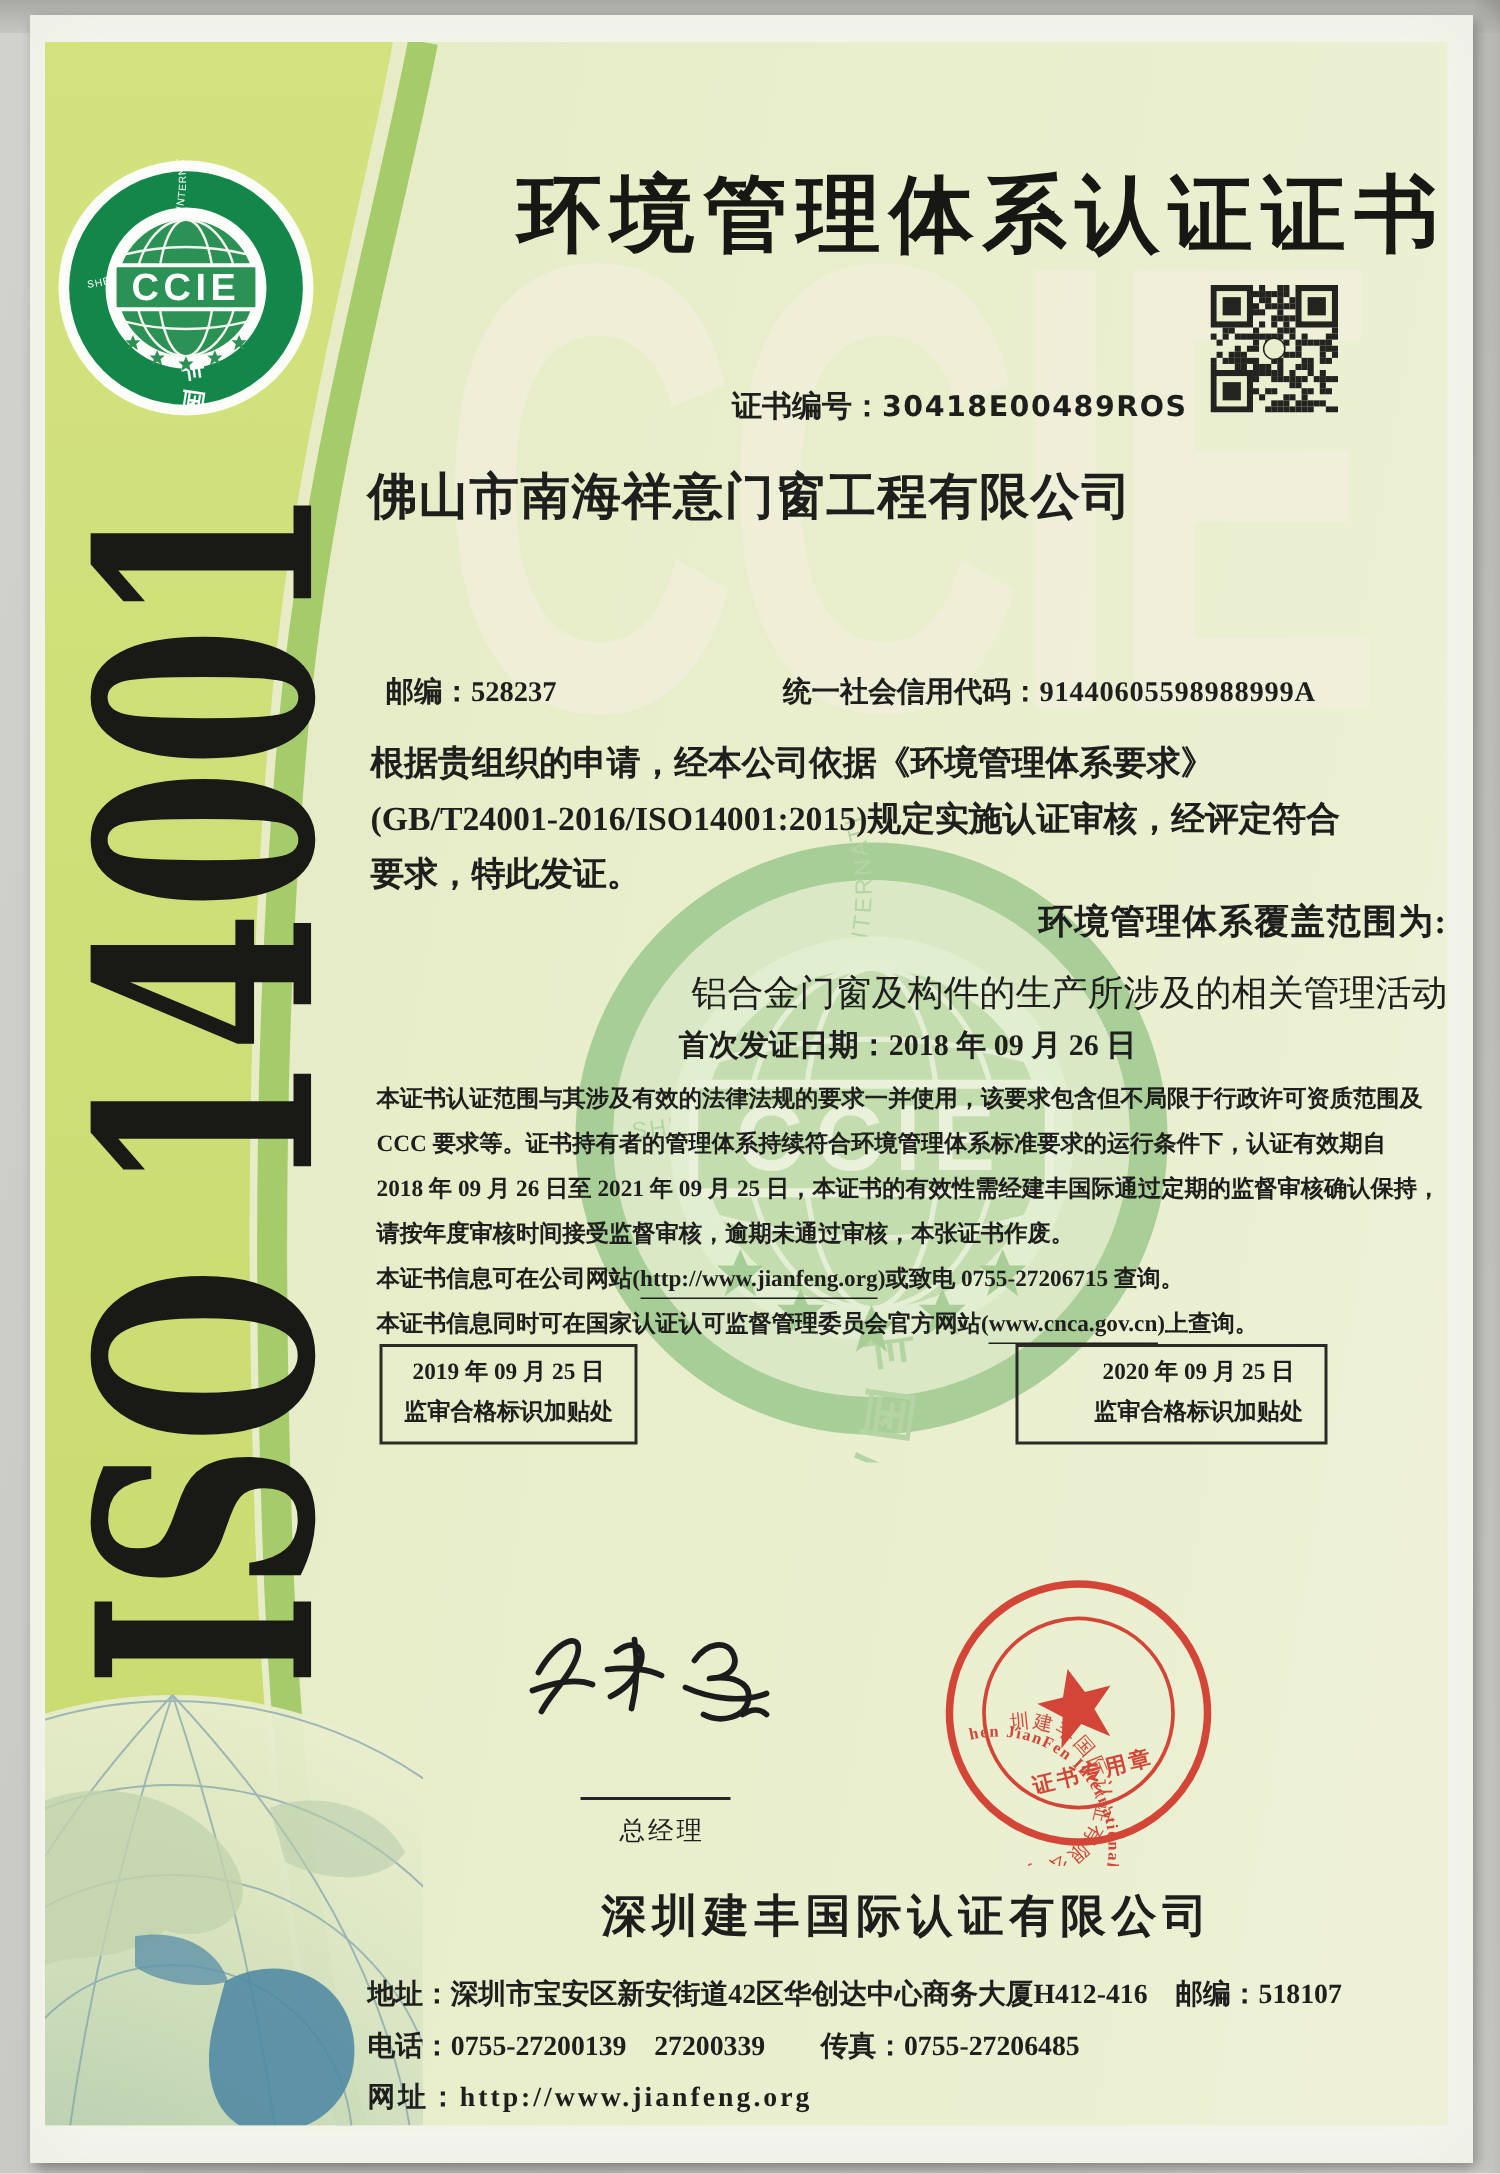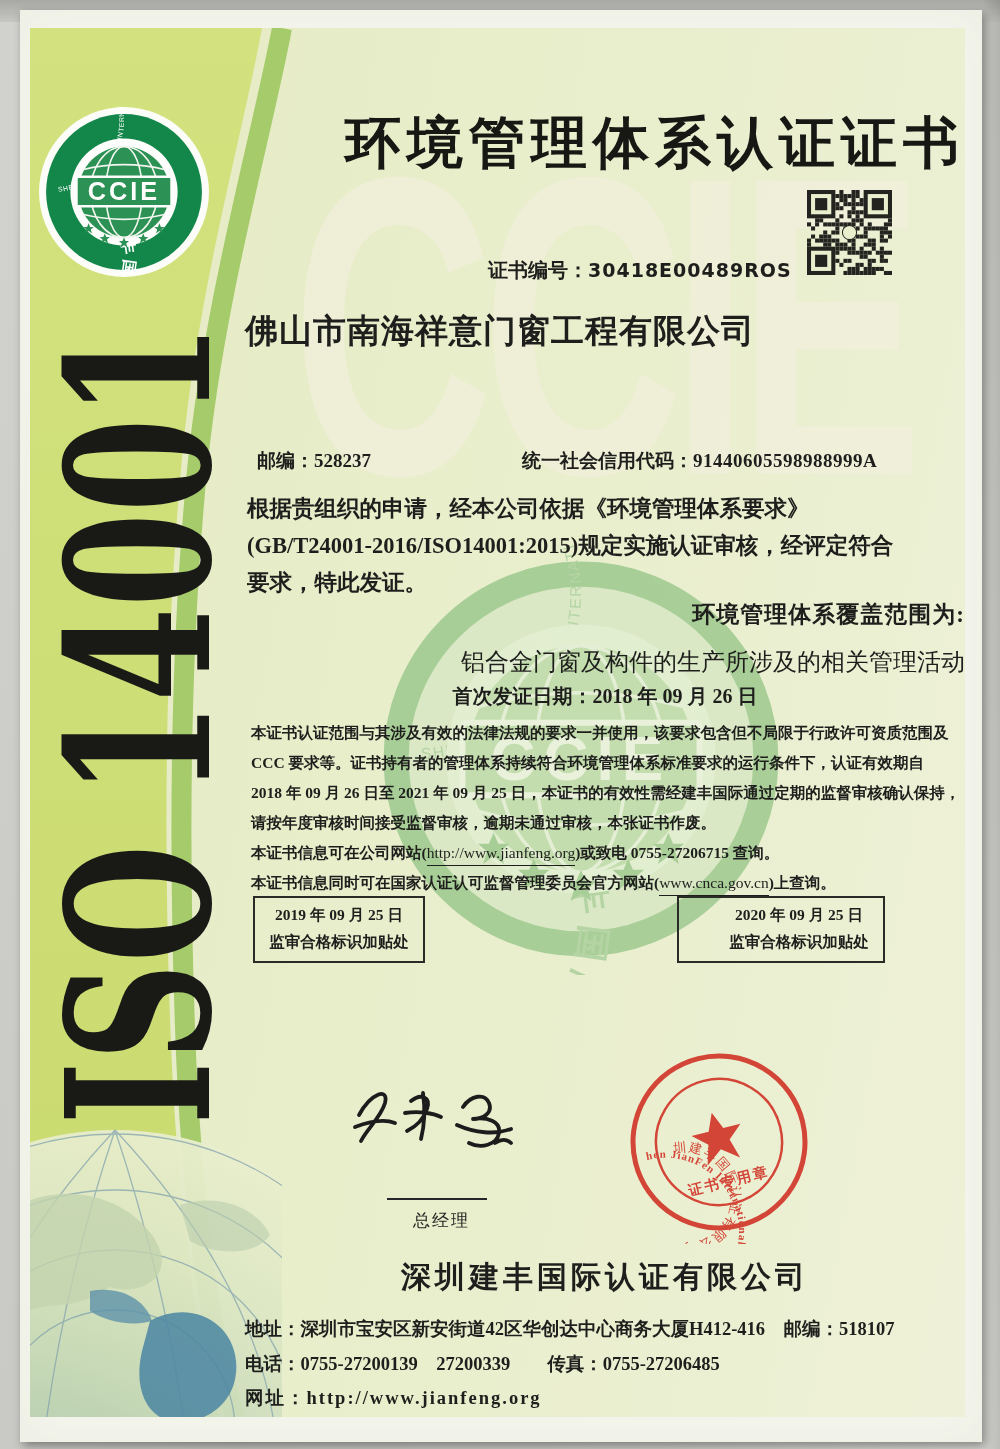--- a/index.html
+++ b/index.html
@@ -44,21 +44,21 @@
   .addr-row .val{font-size:17.5px;margin-left:6px;}
   .row-reg{top:350px;} .row-biz{top:385px;}
   .postal-row{position:absolute;top:420px;left:12px;width:705px;font-size:19px;font-weight:700;white-space:nowrap;}
   .credit{position:absolute;left:265px;top:0;font-weight:700;}
   .credit .num{letter-spacing:.5px;}
   .para1{position:absolute;top:462px;left:2px;width:716px;font-size:22.5px;line-height:37px;font-weight:600;}
   .scope-h{position:absolute;top:571px;left:0;width:100%;text-align:right;font-size:23px;font-weight:700;letter-spacing:1px;}
   .scope-t{position:absolute;top:618px;left:0;width:100%;text-align:right;font-size:24px;font-weight:500;}
   .first-issue{position:absolute;top:655px;left:0;width:100%;text-align:center;font-size:20px;font-weight:700;}
   .fine{position:absolute;top:690px;left:6px;width:714px;font-size:15.5px;line-height:30px;font-weight:600;}
-  .fine .url{font-weight:400;border-bottom:1.5px solid #1e1e1c;padding-bottom:4px;}
+  .fine .url{font-weight:700;border-bottom:1.5px solid #1e1e1c;padding-bottom:4px;}
   .sticker{position:absolute;top:868px;width:168px;height:60px;border:2px solid #2a2a26;
     text-align:center;font-size:15.5px;font-weight:700;line-height:27px;padding-top:3px;background:rgba(255,255,255,.02);}
   .sticker-left{left:8px;} .sticker-right{left:432px;padding-left:36px;}
   .sig-svg{position:absolute;left:100px;top:1035px;width:180px;height:115px;}
   .sig-line{position:absolute;left:142px;top:1170px;width:100px;height:2px;background:#26262a;}
   .signer{position:absolute;left:168px;top:1181px;font-size:17px;letter-spacing:2px;}
   .stamp-svg{position:absolute;left:372px;top:1012px;width:204px;height:204px;z-index:3;opacity:.93;}
   .issuer-name{position:absolute;top:1229px;left:0;width:100%;text-align:center;
     font-size:30px;font-weight:700;letter-spacing:4px;}
   .iss-line{position:absolute;left:0;width:100%;text-align:left;font-size:18.5px;font-weight:700;white-space:nowrap;}

